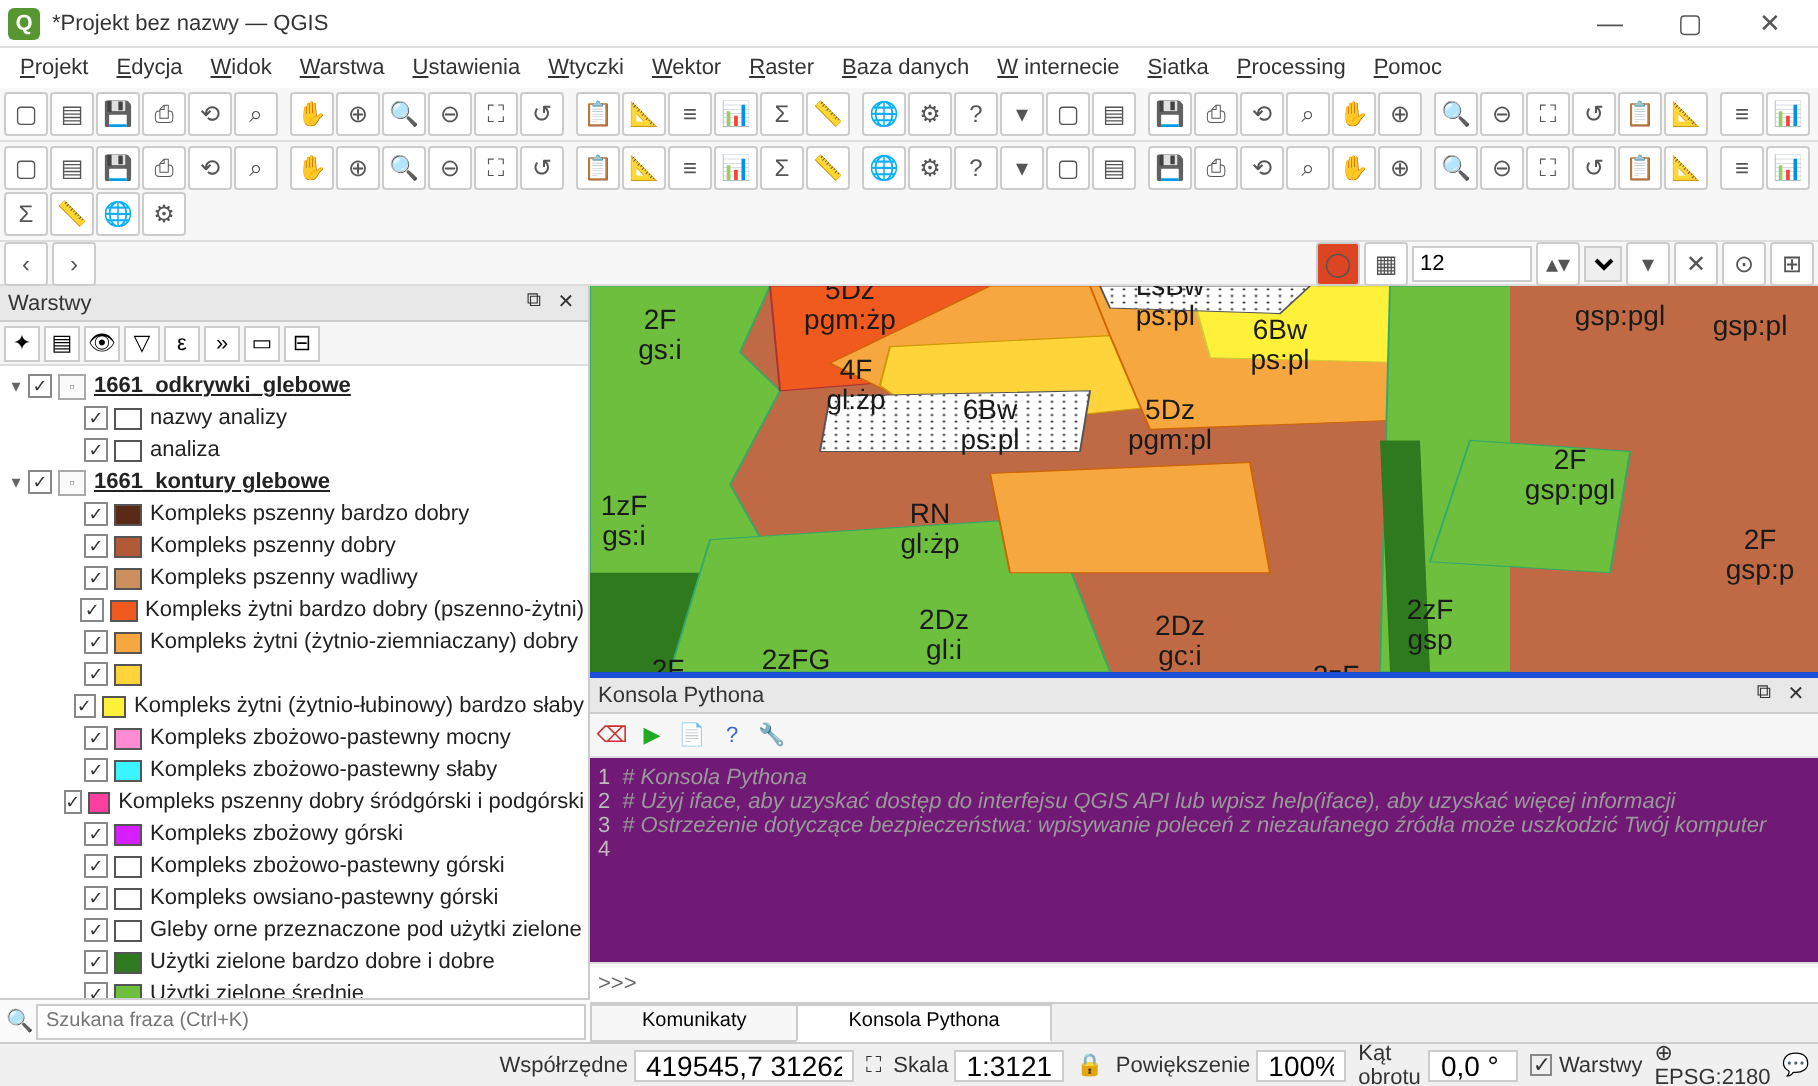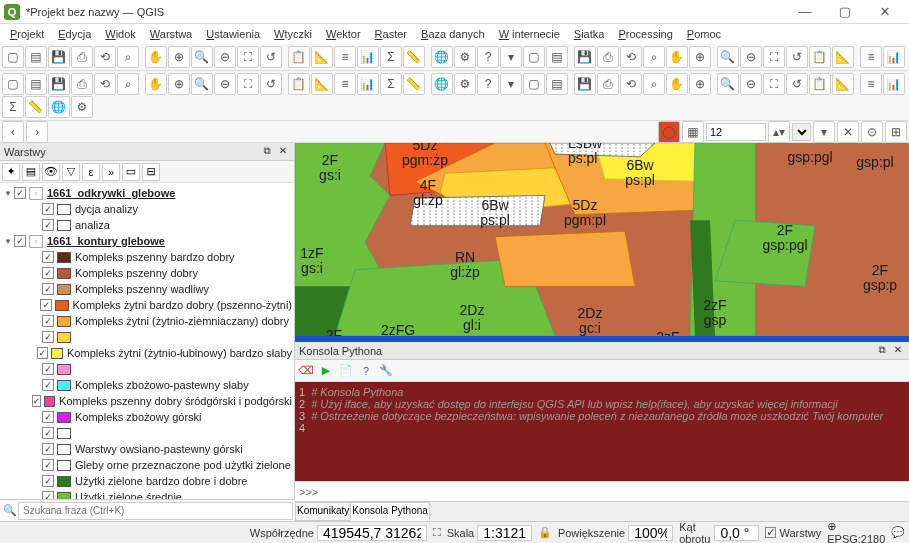--- a/index.html
+++ b/index.html
@@ -31,28 +31,28 @@
 .node.bold .lbl{font-weight:bold;text-decoration:underline}
 .node .cnt{width:14px;height:13px;border:1px solid #aaa;background:#fafafa;margin-right:4px;font-size:8px;text-align:center;line-height:11px;color:#999}
 .hscroll{height:14px;background:#f0f0f0;border-top:1px solid #ccc;display:flex;align-items:center}
 .hscroll .thumb{width:40px;height:10px;background:#ccc;margin-left:2px;border-radius:2px}
 .searchrow{height:22px;display:flex;align-items:center;padding:2px;border-top:1px solid #ccc;background:#fafafa}
 .searchrow .mag{width:16px;text-align:center;color:#666}
 .searchrow input{flex:1;border:1px solid #ccc;height:18px;padding:0 4px;font-size:10px}
 .rightpanel{flex:1;display:flex;flex-direction:column;overflow:hidden}
 .maparea{flex:1;position:relative;overflow:hidden;background:#fff}
 .maparea svg{width:100%;height:100%}
-.pyconsole{height:185px;display:flex;flex-direction:column;border-top:6px solid #1d4ed8;background:#fff}
+.pyconsole{height:185px;display:flex;flex-direction:column;border-top:3px solid #1d4ed8;background:#fff}
 .pytb{height:22px;display:flex;align-items:center;padding:0 2px;gap:2px;background:#f7f7f7;border-bottom:1px solid #ddd}
 .pytb .pb{width:18px;height:18px;display:flex;align-items:center;justify-content:center}
-.pyout{flex:1;background:#7f1d1d;padding:4px;font-family:Consolas,monospace;font-size:10px;color:#999;overflow:auto;font-style:italic}
+.pyout{flex:1;background:#701a75;padding:4px;font-family:Consolas,monospace;font-size:10px;color:#999;overflow:auto;font-style:italic}
 .pyout .ln{color:#bbb;margin-right:6px;font-style:normal}
 .pyin{height:20px;border-top:1px solid #ddd;display:flex;align-items:center;padding:0 4px;font-family:Consolas,monospace;font-size:10px;color:#666}
 .tabs{height:20px;display:flex;background:#f0f0f0;border-top:1px solid #ccc}
-.tabs .tab{padding:2px 1px;border:1px solid #ccc;background:#f7f7f7;margin-right:-1px;font-size:10px}
+.tabs .tab{padding:2px 25px;border:1px solid #ccc;background:#f7f7f7;margin-right:-1px;font-size:10px}
 .tabs .tab.active{background:#fff;border-bottom:1px solid #fff}
 .statusbar{height:22px;background:#f0f0f0;border-top:1px solid #ccc;display:flex;align-items:center;padding:0 4px;gap:6px;font-size:10px;color:#333}
 .statusbar .sfield{display:flex;align-items:center;gap:3px}
 .statusbar input{border:1px solid #ccc;height:16px;padding:0 5px;font-size:14px;width:80px}
 .toolbar-scroll{height:22px;background:#f7f7f7;display:flex;align-items:center;padding:0 2px;gap:2px;border-bottom:1px solid #ddd}
 .toolbar-scroll input{border:1px solid #ccc;height:18px;width:60px;padding:0 3px}
 .toolbar-scroll select{border:1px solid #ccc;height:18px;width:19px}
 .maptoolrow{position:relative}
 </style>
 </head>
@@ -221,21 +221,21 @@
           <span class="exp">▾</span>
           <span class="chk">✓</span>
           <span class="cnt">▫</span>
           <span class="lbl">1661_odkrywki_glebowe</span>
         </div>
         <div class="node">
           <span class="ind" style="width:28px"></span>
           <span class="exp"></span>
           <span class="chk">✓</span>
           <span class="sw" style="background:#ffffff"></span>
-          <span class="lbl">dycja analizy</span>
+          <span class="lbl">nazwy analizy</span>
         </div>
         <div class="node">
           <span class="ind" style="width:28px"></span>
           <span class="exp"></span>
           <span class="chk">✓</span>
           <span class="sw" style="background:#ffffff"></span>
           <span class="lbl">analiza</span>
         </div>
         <div class="node bold">
           <span class="ind" style="width:0px"></span>
@@ -290,20 +290,21 @@
           <span class="exp"></span>
           <span class="chk">✓</span>
           <span class="sw" style="background:#fff03a"></span>
           <span class="lbl">Kompleks żytni (żytnio-łubinowy) bardzo słaby</span>
         </div>
         <div class="node">
           <span class="ind" style="width:28px"></span>
           <span class="exp"></span>
           <span class="chk">✓</span>
           <span class="sw" style="background:#ff8cd1"></span>
+          <span class="lbl">Kompleks zbożowo-pastewny mocny</span>
         </div>
         <div class="node">
           <span class="ind" style="width:28px"></span>
           <span class="exp"></span>
           <span class="chk">✓</span>
           <span class="sw" style="background:#38f5ff"></span>
           <span class="lbl">Kompleks zbożowo-pastewny słaby</span>
         </div>
         <div class="node">
           <span class="ind" style="width:28px"></span>
@@ -317,27 +318,28 @@
           <span class="exp"></span>
           <span class="chk">✓</span>
           <span class="sw" style="background:#d61fff"></span>
           <span class="lbl">Kompleks zbożowy górski</span>
         </div>
         <div class="node">
           <span class="ind" style="width:28px"></span>
           <span class="exp"></span>
           <span class="chk">✓</span>
           <span class="sw" style="background:#ffffff"></span>
+          <span class="lbl">Kompleks zbożowo-pastewny górski</span>
         </div>
         <div class="node">
           <span class="ind" style="width:28px"></span>
           <span class="exp"></span>
           <span class="chk">✓</span>
           <span class="sw" style="background:#ffffff"></span>
-          <span class="lbl">Warstwy owsiano-pastewny górski</span>
+          <span class="lbl">Kompleks owsiano-pastewny górski</span>
         </div>
         <div class="node">
           <span class="ind" style="width:28px"></span>
           <span class="exp"></span>
           <span class="chk">✓</span>
           <span class="sw" style="background:#ffffff"></span>
           <span class="lbl">Gleby orne przeznaczone pod użytki zielone</span>
         </div>
         <div class="node">
           <span class="ind" style="width:28px"></span>

